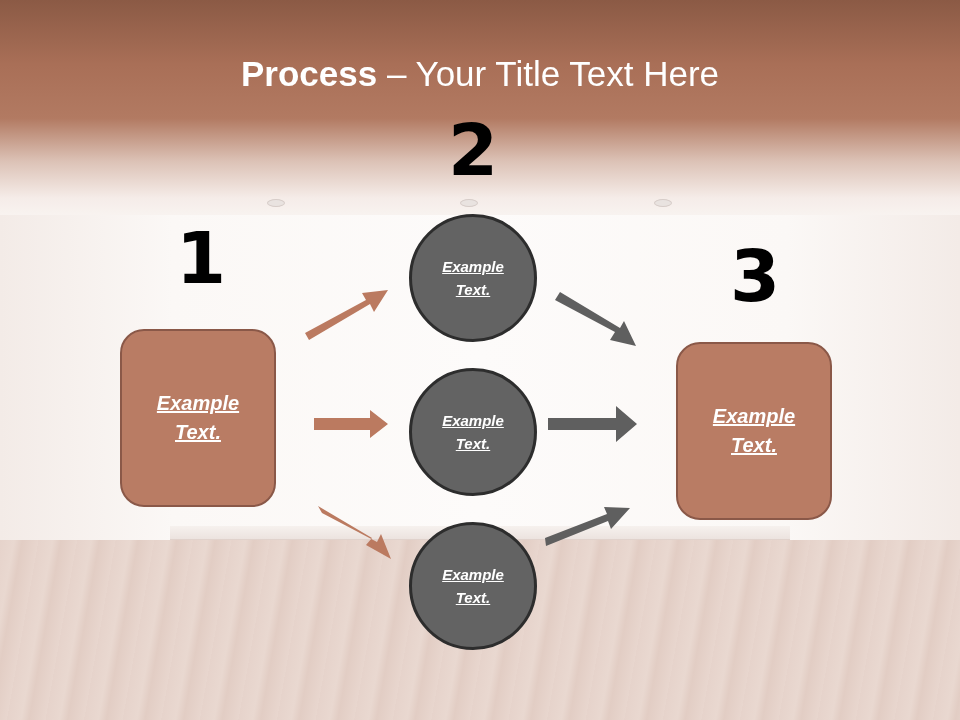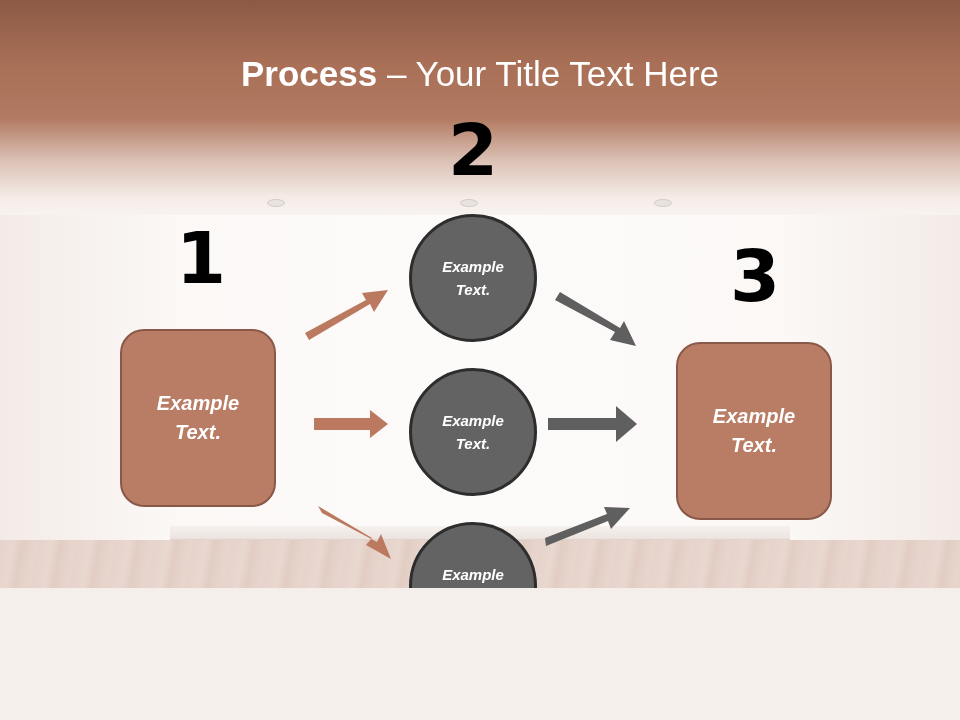--- a/index.html
+++ b/index.html
@@ -1,18 +1,18 @@
 <!DOCTYPE html>
 <html><head>
 <meta charset="utf-8">
 <style>
   * { box-sizing: border-box; margin: 0; padding: 0; }
   html, body { width: 960px; height: 720px; overflow: hidden; }
   body { font-family: "Liberation Sans", sans-serif; position: relative; background: #f5efec; }
-  .slide { position: absolute; left: 0; top: 0; width: 960px; height: 588px; overflow: hidden; }
+  .slide { position: absolute; left: 0; top: 0; width: 960px; height: 720px; overflow: hidden; }
   .bg { position: absolute; inset: 0; }
   .ceiling {
     position: absolute; left: 0; top: 0; width: 960px; height: 215px;
     background: linear-gradient(to bottom, #8b5a45 0%, #a96f57 30%, #b27a62 55%, #dcc2b6 75%, #f5ece8 92%, #f8f3f0 100%);
   }
   .wall { position: absolute; left: 0; top: 180px; width: 960px; height: 360px;
     background: linear-gradient(to right, #f3ebe7 0%, #fbf8f6 18%, #fdfbfa 50%, #fbf8f6 82%, #f3ebe7 100%); }
   .floor { position: absolute; left: 0; top: 540px; width: 960px; height: 180px;
     background: repeating-linear-gradient(100deg, #e6d3cb 0px, #e9d8d0 14px, #e2cdc4 22px, #e8d6ce 38px);
   }
@@ -30,21 +30,21 @@
     background: #b97c64; border: 2px solid #8a5848;
     display: flex; align-items: center; justify-content: center; text-align: center;
     color: #fff; font-style: italic; font-weight: bold; font-size: 20px; line-height: 29px;
   }
   .circle {
     position: absolute; width: 128px; height: 128px; border-radius: 50%;
     background: #636363; border: 3px solid #2d2d2d;
     display: flex; align-items: center; justify-content: center; text-align: center;
     color: #fff; font-style: italic; font-weight: bold; font-size: 15px; line-height: 23px;
   }
-  .txt { white-space: pre-line; }
+  .txt { white-space: pre-line; text-decoration: underline; }
   svg.arrows { position: absolute; left: 0; top: 0; width: 960px; height: 720px; }
 </style>
 </head>
 <body>
 
 <div class="slide">
   <div class="bg">
     <div class="wall"></div>
     <div class="ceiling"></div>
     <div class="floor"></div>

